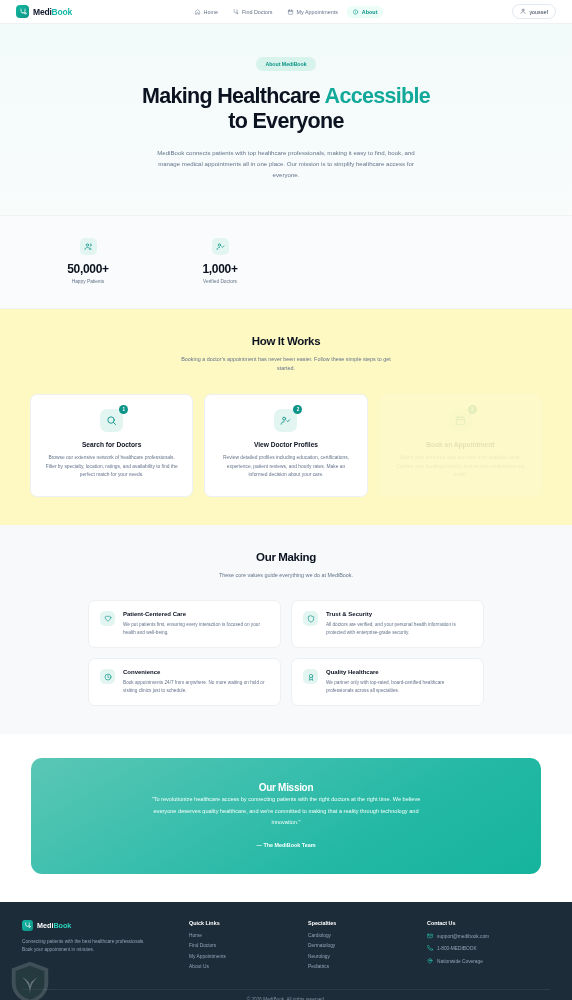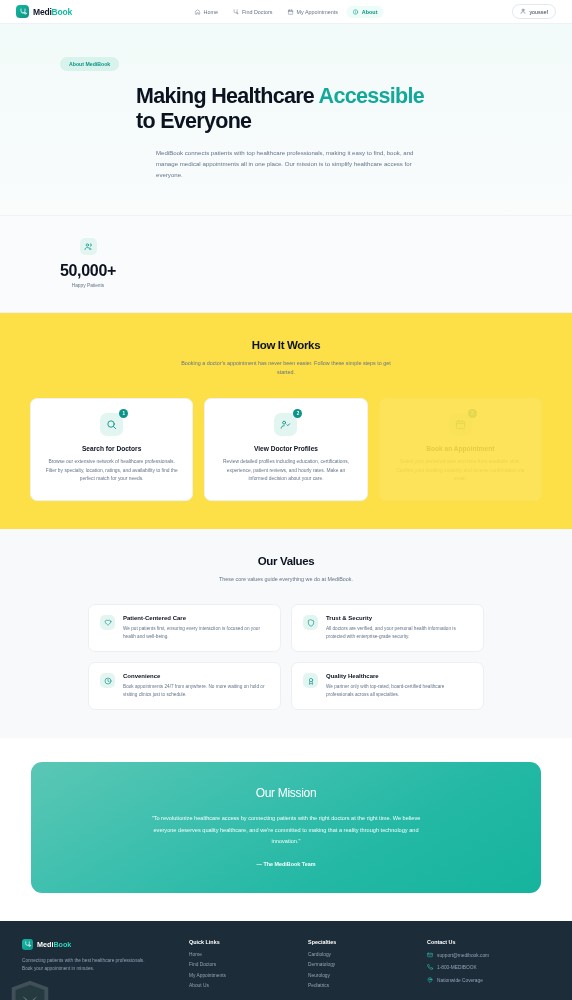--- a/index.html
+++ b/index.html
@@ -51,21 +51,21 @@
     display: flex; align-items: center; gap: 3px;
     border: 1px solid #e2e8f0; border-radius: 10px;
     padding: 3px 7px; font-size: 5.4px; color: #334155;
     background: #fff; cursor: pointer;
   }
 
   
   .hero {
     background: linear-gradient(180deg,#f2fbf9 0%, #f7fbfb 70%, #fafcfc 100%);
     padding: 28px 60px 34px;
-    text-align: left;
+    text-align: center;
     border-bottom: 1px solid #eef3f4;
   }
   .pill {
     display: inline-block;
     background: #d7f3ec; color: #0d9488;
     font-size: 5.2px; font-weight: bold;
     padding: 4px 9px; border-radius: 20px;
     margin-bottom: 13px;
   }
   .hero h1 {
@@ -85,36 +85,36 @@
     padding: 22px 22px 24px;
     display: grid; grid-template-columns: repeat(4,1fr);
     border-bottom: 1px solid #eef2f4;
   }
   .stat { text-align: center; }
   .stat-ic {
     width: 17px; height: 17px; margin: 0 auto 7px;
     border-radius: 5px; background: #e3f5f1;
     display: flex; align-items: center; justify-content: center;
   }
-  .stat-val { font-size: 16px; font-weight: bold; color: #0b1220; letter-spacing: -0.3px; }
+  .stat-val { font-size: 12px; font-weight: bold; color: #0b1220; letter-spacing: -0.3px; }
   .stat-lbl { font-size: 4.8px; color: #64748b; margin-top: 3px; }
 
   
   .section { padding: 26px 30px 28px; text-align: center; }
   .section h2 {
     font-size: 11.5px; font-weight: bold; color: #0b1220;
     letter-spacing: -0.35px; margin-bottom: 8px;
   }
   .section .sub {
     font-size: 5.4px; color: #64748b; line-height: 1.8;
     max-width: 218px; margin: 0 auto;
   }
 
   
-  .how { background: #fde047; }
+  .how { background: #fef9c3; }
   .steps {
     margin-top: 20px;
     display: grid; grid-template-columns: repeat(3,1fr);
     gap: 11px; position: relative;
   }
   .step-card {
     background: #fff; border: 1px solid #eef1f4; border-radius: 7px;
     padding: 14px 12px 16px; text-align: center; position: relative;
   }
   .step-card.ghost { opacity: 0.1; }
@@ -160,22 +160,22 @@
   .value-desc { font-size: 4.7px; line-height: 1.7; color: #64748b; }
 
   
   .mission-sec { background: #ffffff; padding: 24px 31px 28px; }
   .mission {
     border-radius: 11px; padding: 24px 40px 26px; text-align: center;
     background: linear-gradient(150deg,#5bc7b5 0%, #3dbfae 35%, #22b8a4 68%, #16b49d 100%);
     color: #ffffff;
   }
   .mission h2 {
-    font-size: 12px; font-weight: normal; letter-spacing: -0.3px;
-    margin-bottom: 13px; color: #fff;
+    font-size: 10px; font-weight: bold; letter-spacing: -0.3px;
+    margin-bottom: 1px; color: #fff;
   }
   .mission-quote {
     font-size: 5.6px; line-height: 2.0; color: #f2fffc; max-width: 290px;
     margin: 0 auto 14px;
   }
   .mission-attr { font-size: 5.4px; font-weight: bold; color: #f4fffd; }
 
   
   .footer { background: #1c2c38; color: #cbd5e1; padding: 18px 22px 0; }
   .footer-grid {
@@ -285,20 +285,31 @@
         <svg width="9" height="9" viewBox="0 0 24 24" fill="none" stroke="#0d9488" stroke-width="2" stroke-linecap="round" stroke-linejoin="round">
             <circle cx="9" cy="8" r="3.2"></circle>
             <path d="M2.5 20c0-3.3 2.9-5.2 6.5-5.2s6.5 1.9 6.5 5.2"></path>
             <path d="M17 11a3 3 0 0 0 0-6"></path>
             <path d="M18.5 20c0-2.3-.8-3.9-2.2-4.8"></path>
           </svg>
       </div>
       <div class="stat-val">50,000+</div>
       <div class="stat-lbl">Happy Patients</div>
     </div>
+    <div class="stat">
+      <div class="stat-ic">
+        <svg width="9" height="9" viewBox="0 0 24 24" fill="none" stroke="#0d9488" stroke-width="2" stroke-linecap="round" stroke-linejoin="round">
+            <circle cx="9" cy="8" r="3.2"></circle>
+            <path d="M2.5 20c0-3.5 3-5.3 6.5-5.3"></path>
+            <path d="M15 12.5l2 2 4-4"></path>
+          </svg>
+      </div>
+      <div class="stat-val">1,000+</div>
+      <div class="stat-lbl">Verified Doctors</div>
+    </div>
   </div>
 
   <div class="section how">
     <h2>How It Works</h2>
     <div class="sub">Booking a doctor's appointment has never been easier. Follow these simple steps to get started.</div>
 
     <div class="steps">
       <div class="connector c1"></div>
       <div class="connector c2"></div>
 
@@ -341,21 +352,21 @@
           </div>
           <div class="step-badge">3</div>
         </div>
         <div class="step-title">Book an Appointment</div>
         <div class="step-desc">Select your preferred date and time from available slots. Confirm your booking instantly and receive confirmation via email.</div>
       </div>
     </div>
   </div>
 
   <div class="section values-sec">
-    <h2>Our Values</h2>
+    <h2>Our Making</h2>
     <div class="sub">These core values guide everything we do at MediBook.</div>
 
     <div class="values">
       <div class="value-card">
         <div class="value-ic">
           <svg width="8" height="8" viewBox="0 0 24 24" fill="none" stroke="#0d9488" stroke-width="2" stroke-linecap="round" stroke-linejoin="round">
               <path d="M20.8 7.6a5 5 0 0 0-8.8-2.2A5 5 0 0 0 3.2 7.6c0 5 8.8 11 8.8 11s8.8-6 8.8-11z"></path>
             </svg>
         </div>
         <div>

